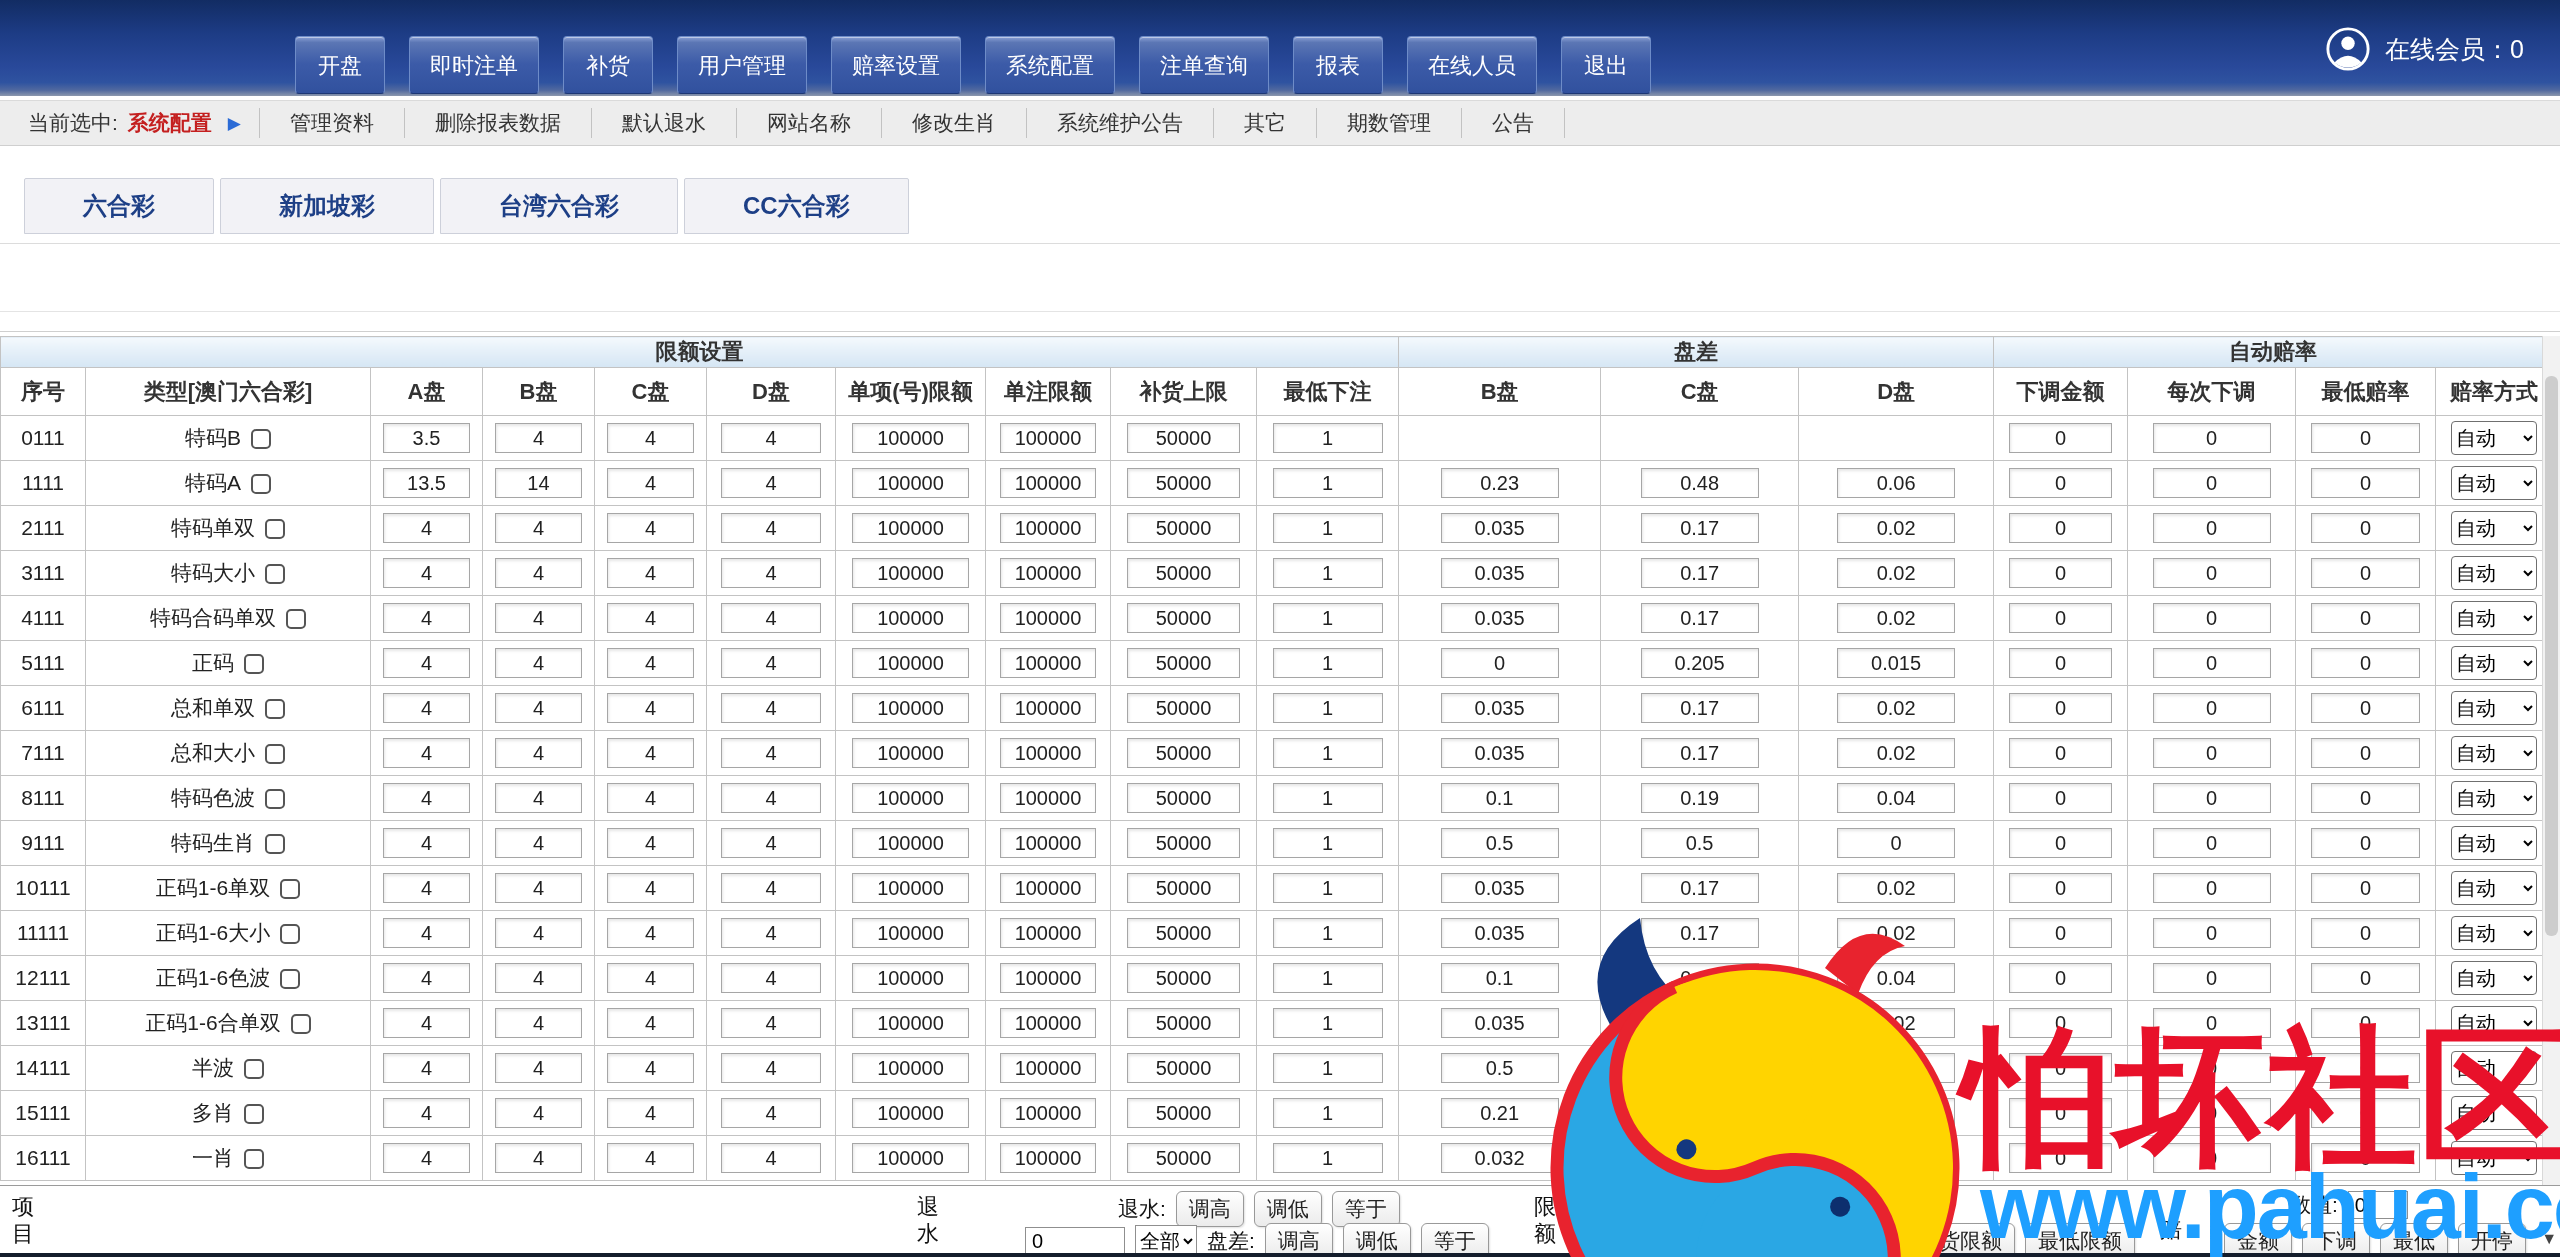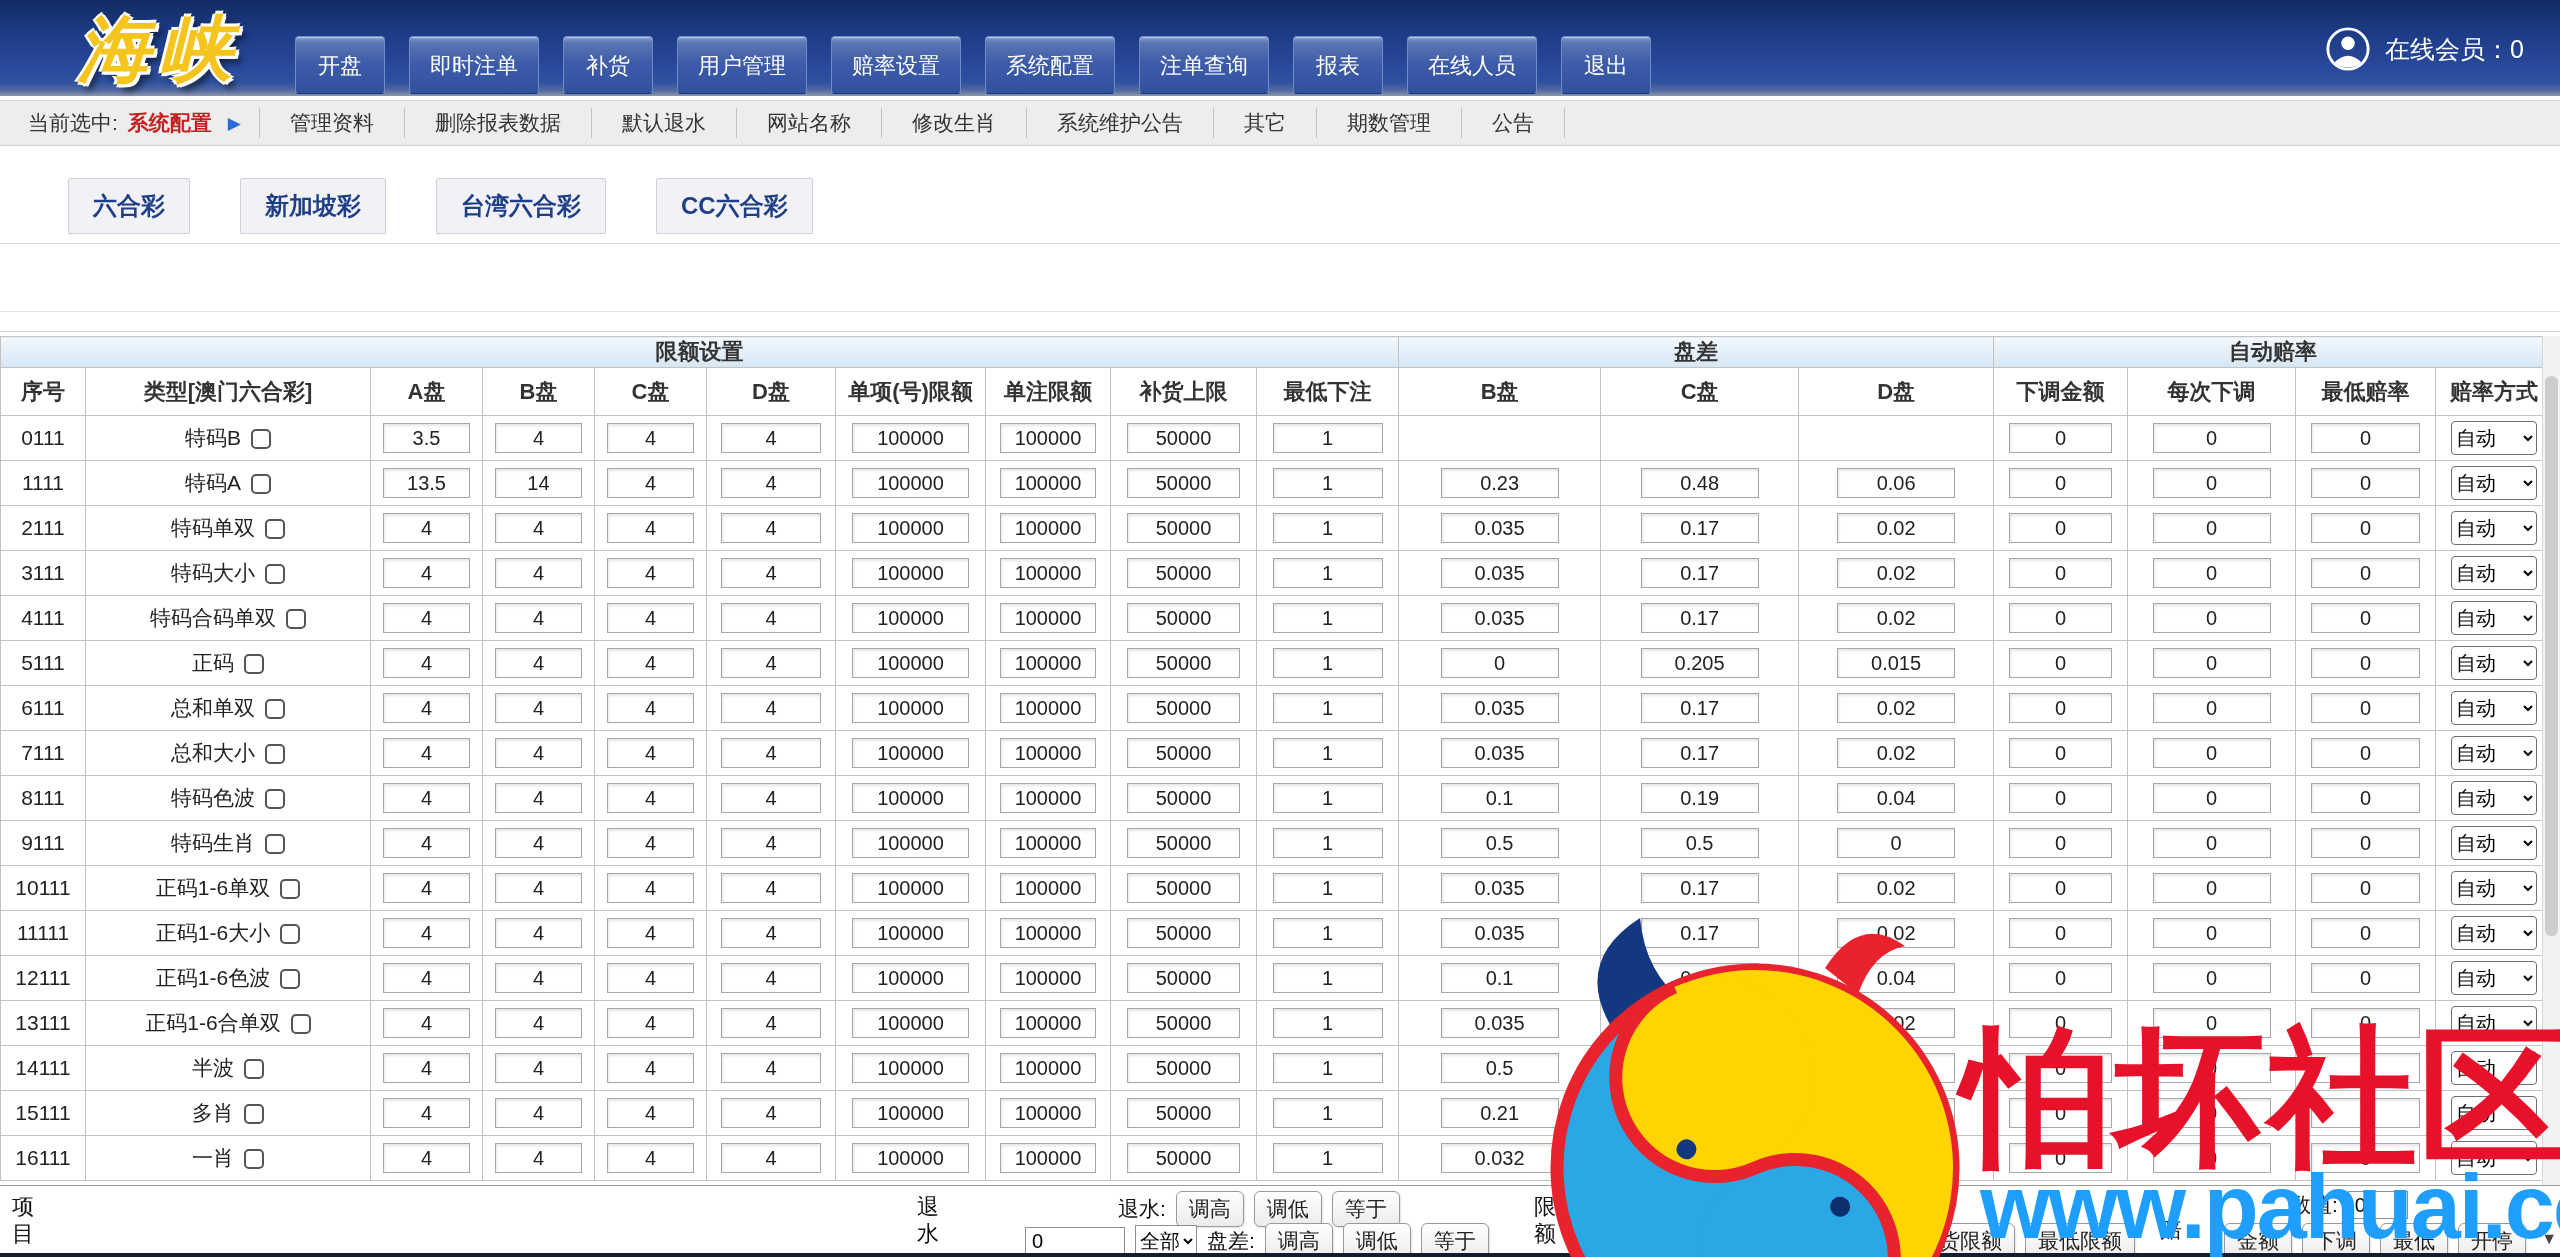--- a/index.html
+++ b/index.html
@@ -24,22 +24,22 @@
   .menubar { position:absolute; left:0; top:100px; width:2560px; height:46px; background:#ededed;
     border-top:1px solid #dadada; border-bottom:1px solid #cfcfcf;
     display:flex; align-items:center; padding-left:28px; font-size:21px; color:#333; }
   .mb-selected { color:#c41f1f; font-weight:bold; margin-left:10px; }
   .mb-arrow { color:#2b6bd6; margin:0 18px 0 16px; font-size:17px; }
   .mb-item { padding:0 30px; border-left:1px solid #c2c2c2; cursor:pointer; line-height:30px; }
   .mb-item:last-child { border-right:1px solid #c2c2c2; }
 
   
   .tabrow { position:absolute; left:24px; top:178px; display:flex; align-items:flex-start; gap:6px; z-index:3; }
-  .tab { height:56px; line-height:54px; padding:0 24px; background:#f2f2f6; border:1px solid #cdd0da;
-    color:#1d3f86; font-weight:bold; font-size:24px; border-radius:2px 2px 0 0; cursor:pointer;margin-left:44px; }
+  .tab { height:56px; line-height:54px; padding:0 58px; background:#f2f2f6; border:1px solid #cdd0da;
+    color:#1d3f86; font-weight:bold; font-size:24px; border-radius:2px 2px 0 0; cursor:pointer; }
   .tab.active { background:#fff; border-top:5px solid #1f4f9e; border-bottom:none; height:68px; line-height:52px; }
   .hline { position:absolute; left:0; width:2560px; height:0; border-top:1px solid #dcdcdc; z-index:1; }
 
   
   .limits { position:absolute; left:0; top:336px; width:2542px; border-collapse:collapse;
     table-layout:fixed; background:#fff; z-index:2; }
   .limits th, .limits td { border:1px solid #c3c3c3; text-align:center; overflow:hidden; padding:0; }
   .group-row th { height:24px; font-size:22px; font-weight:bold; color:#333;
     background:linear-gradient(180deg,#f4f9fd 0%,#e2eef8 55%,#d5e6f4 100%); }
   .col-row th { height:48px; font-size:22px; color:#333; background:#fff; font-weight:bold; }
@@ -75,21 +75,20 @@
   .wm-fish { position:absolute; left:1495px; top:908px; width:520px; height:520px; }
   .wm-title { position:absolute; left:1963px; top:1022px; font-size:150px; font-weight:bold;
     color:#e8112a; line-height:1; letter-spacing:2px; white-space:nowrap; }
   .wm-url { position:absolute; left:1980px; top:1162px; font-size:90px; font-weight:bold;
     color:#1e9fff; line-height:1; letter-spacing:-2px; white-space:nowrap; }
 </style>
 </head>
 <body>
 
 <div class="topbar">
-  <div class="logo">海峡</div>
   <div class="navbtns">
     <button class="navbtn">开盘</button>
     <button class="navbtn">即时注单</button>
     <button class="navbtn">补货</button>
     <button class="navbtn">用户管理</button>
     <button class="navbtn">赔率设置</button>
     <button class="navbtn">系统配置</button>
     <button class="navbtn">注单查询</button>
     <button class="navbtn">报表</button>
     <button class="navbtn">在线人员</button>

